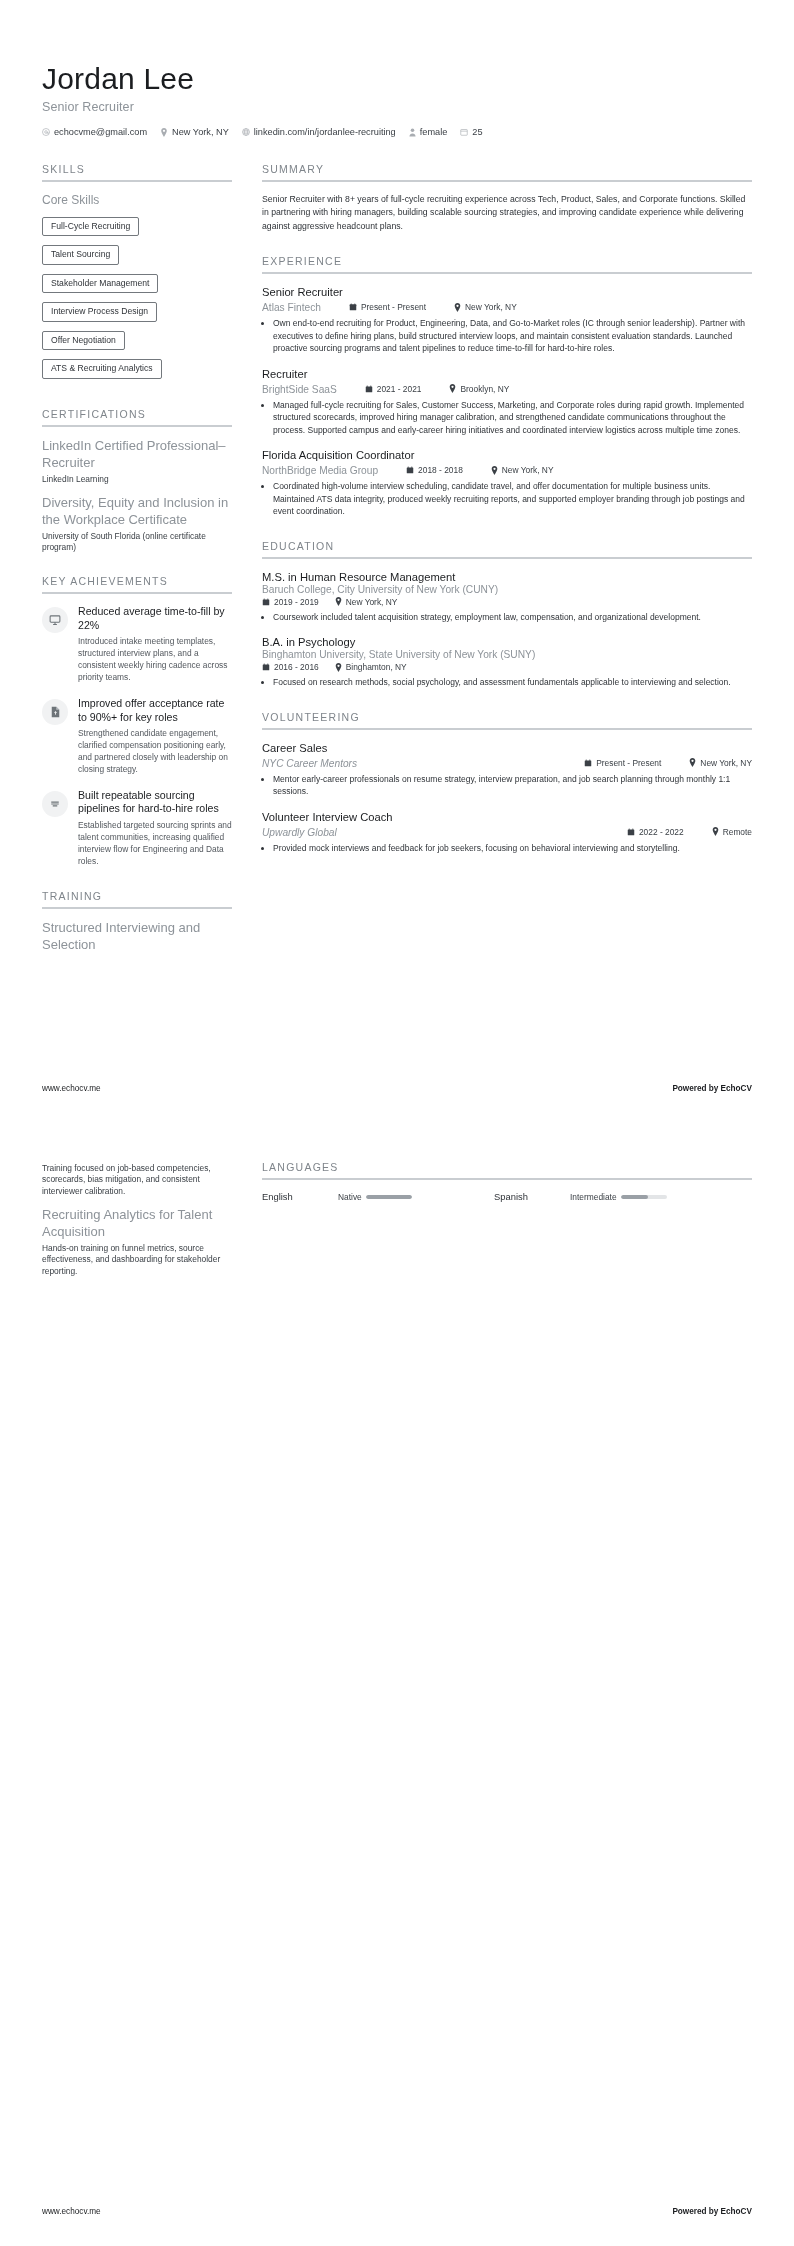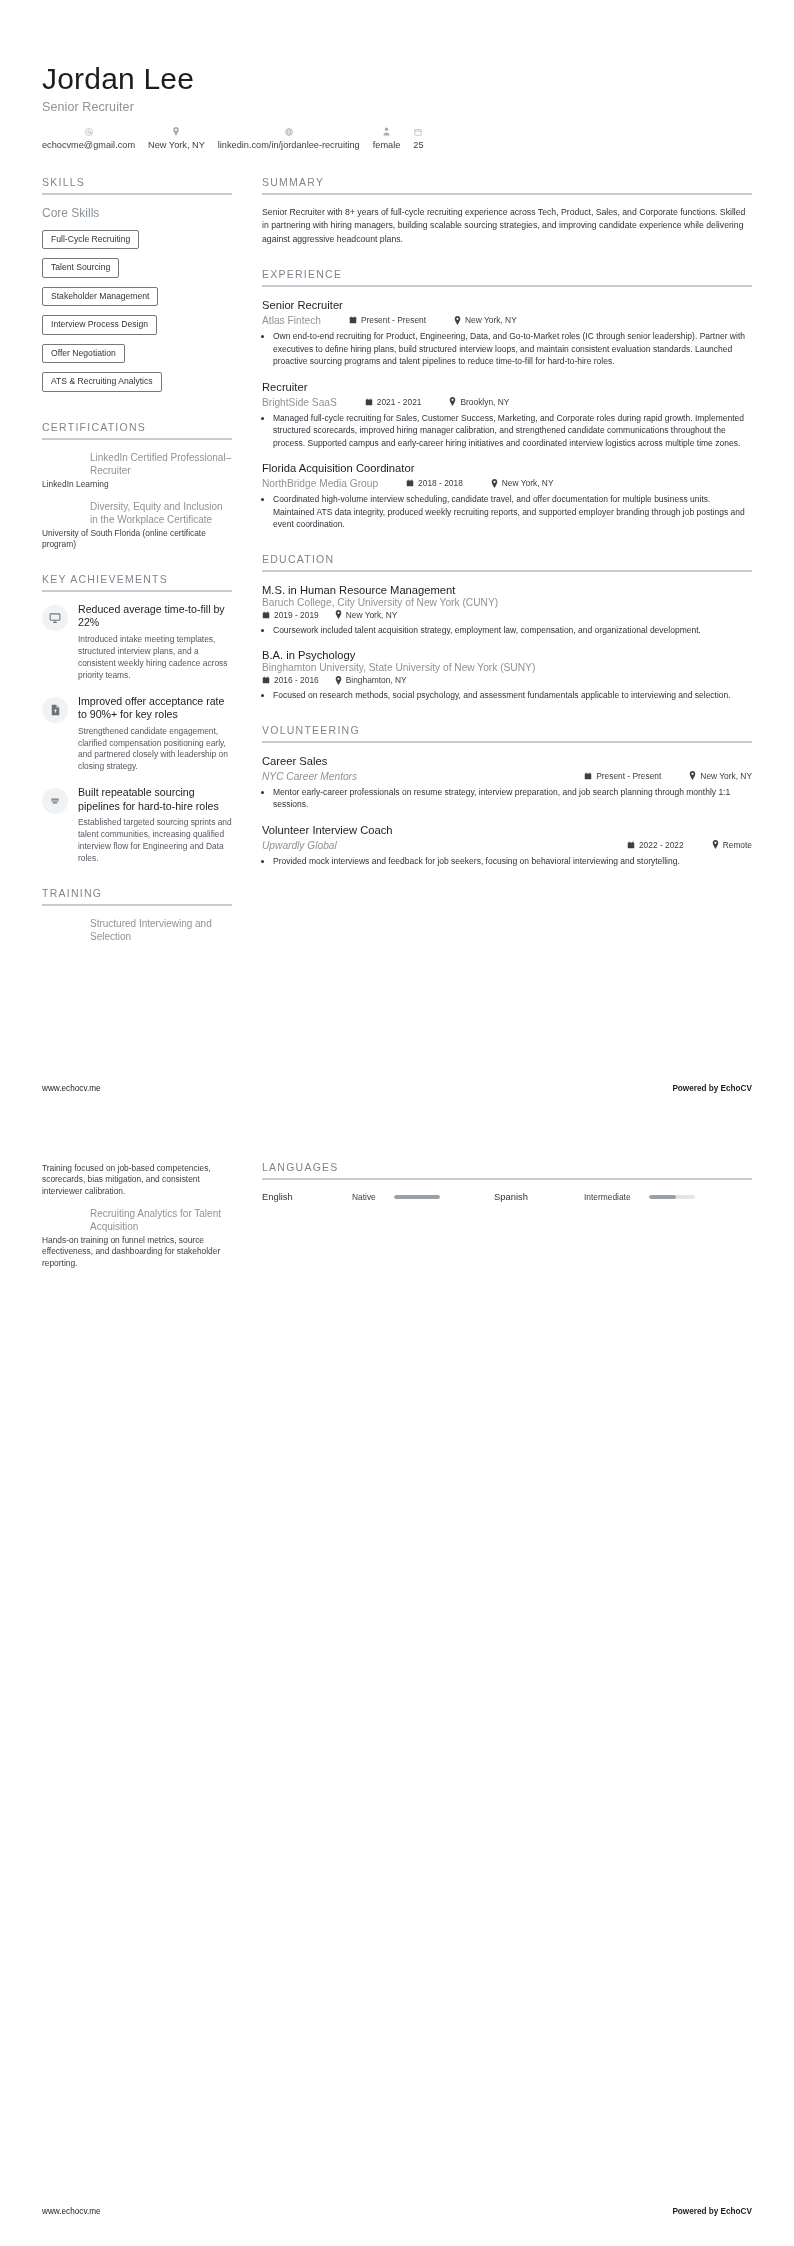--- a/index.html
+++ b/index.html
@@ -37,21 +37,21 @@
   }
   .contact-row {
     display: flex;
     flex-wrap: wrap;
     align-items: center;
     gap: 13px;
     margin-top: 13px;
     font-size: 9.2px;
     color: #3b4046;
   }
-  .contact-item { display: flex; align-items: center; gap: 4px; white-space: nowrap; flex-direction: column; }
+  .contact-item { display: flex; align-items: center; gap: 4px; white-space: nowrap; }
   .contact-item svg { display:block; }
   .ic { fill: #a9adb2; }
 
   
   .cols { display: flex; gap: 30px; margin-top: 26px; align-items: flex-start; }
   .col-left  { width: 190px; flex: 0 0 190px; }
   .col-right { flex: 1 1 auto; }
 
   .sec-title {
     font-size: 10.5px;
@@ -81,24 +81,23 @@
     padding: 4px 8px;
     font-size: 8.6px;
     color: #2f3338;
     margin-bottom: 7px;
     line-height: 1.1;
   }
 
   
   .item { margin-bottom: 10px; }
   .item-title {
-    font-size: 10px;
+    font-size: 13px;
     color: #8d9399;
     line-height: 1.3;
-    margin-left: 48px;
   }
   .item-sub {
     font-size: 8.4px;
     color: #3b4046;
     line-height: 1.35;
     margin-top: 2px;
   }
 
   
   .ach { display: flex; gap: 10px; margin-bottom: 13px; align-items: flex-start; }
@@ -154,21 +153,21 @@
   .bullets li {
     font-size: 8.5px;
     line-height: 1.47;
     color: #2f3338;
     margin-bottom: 2px;
   }
   .edu-meta { display: flex; gap: 16px; margin-top: 2px; }
 
   
   .lang-row { display: flex; align-items: center; gap: 0; margin-top: 6px; }
-  .lang-cell { display: flex; align-items: center; gap: 18px; }
+  .lang-cell { display: flex; align-items: center; gap: 4px; }
   .lang-name { font-size: 9.4px; color: #2f3338; width: 72px; }
   .lang-level { font-size: 8.4px; color: #3b4046; }
   .lang-bar {
     width: 46px; height: 4px;
     background: #e3e5e7;
     border-radius: 2px;
     position: relative;
     overflow: hidden;
   }
   .lang-bar > i {

